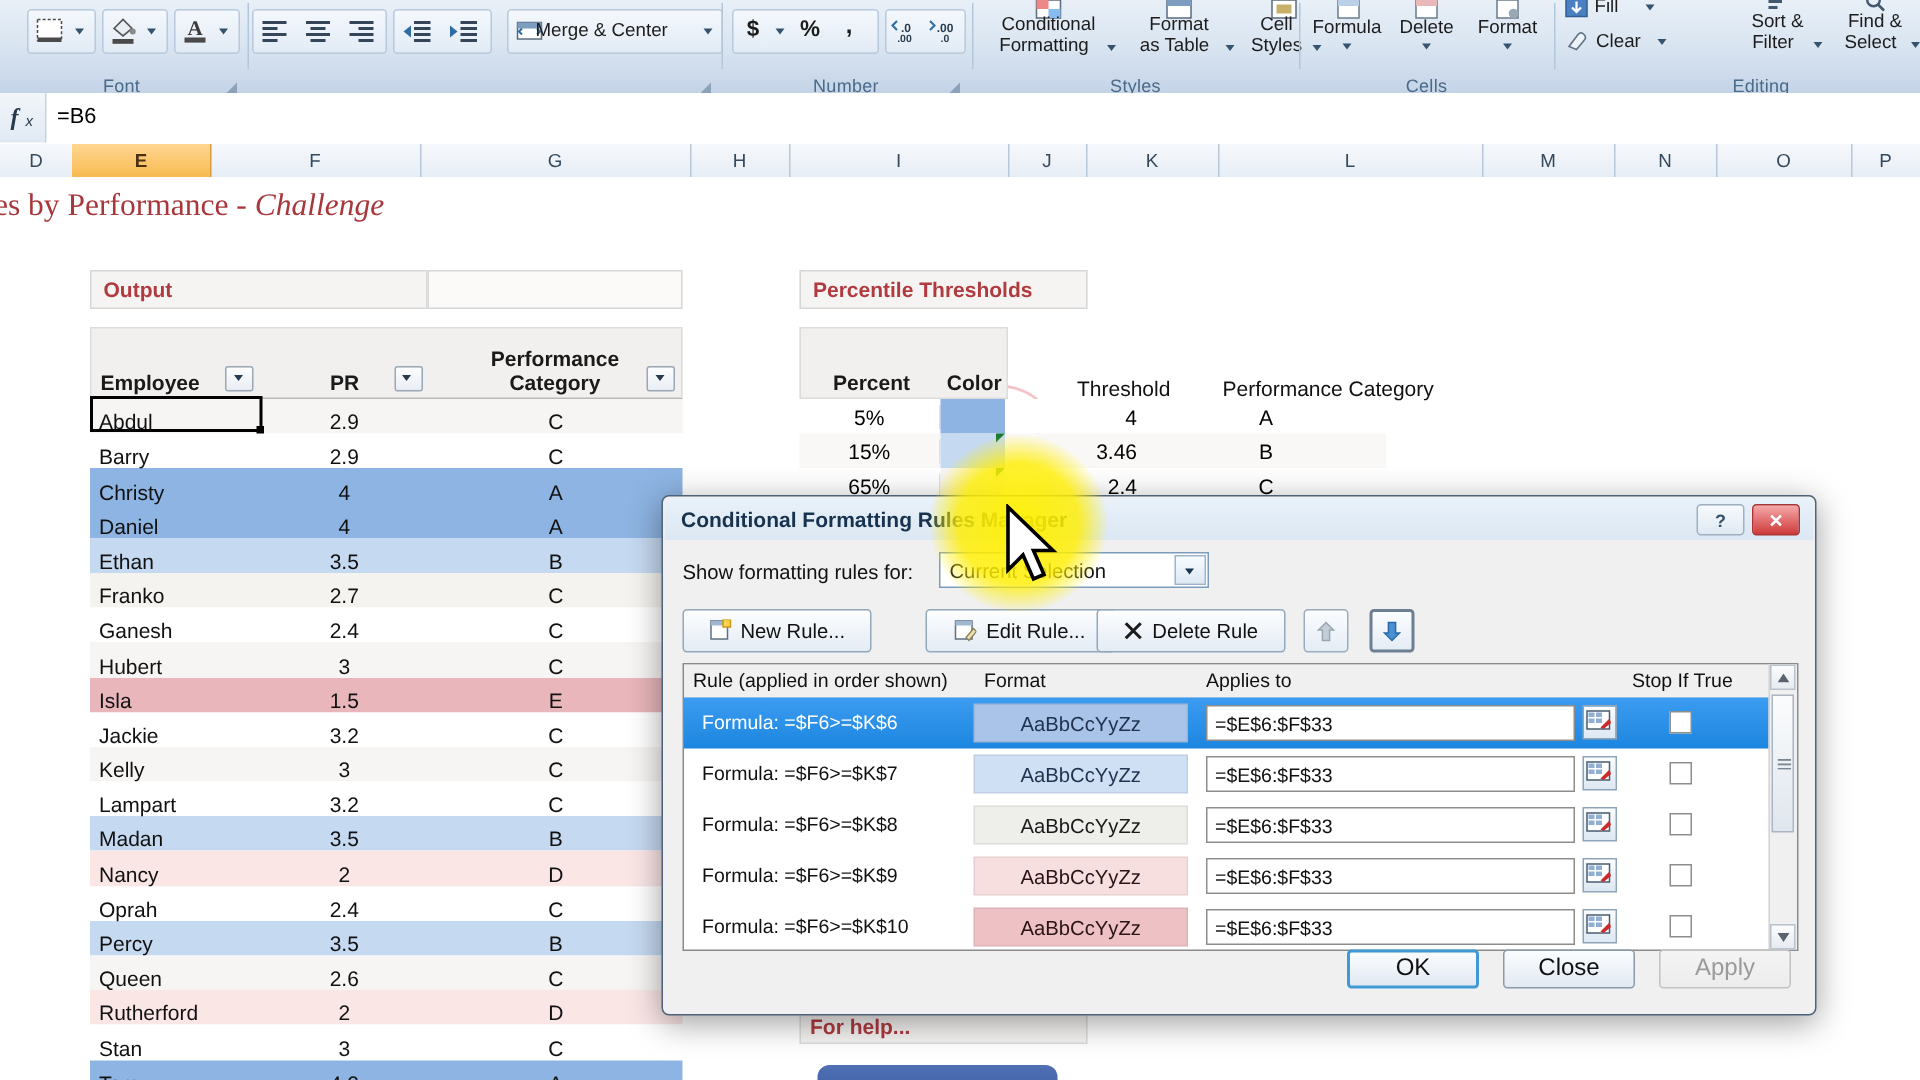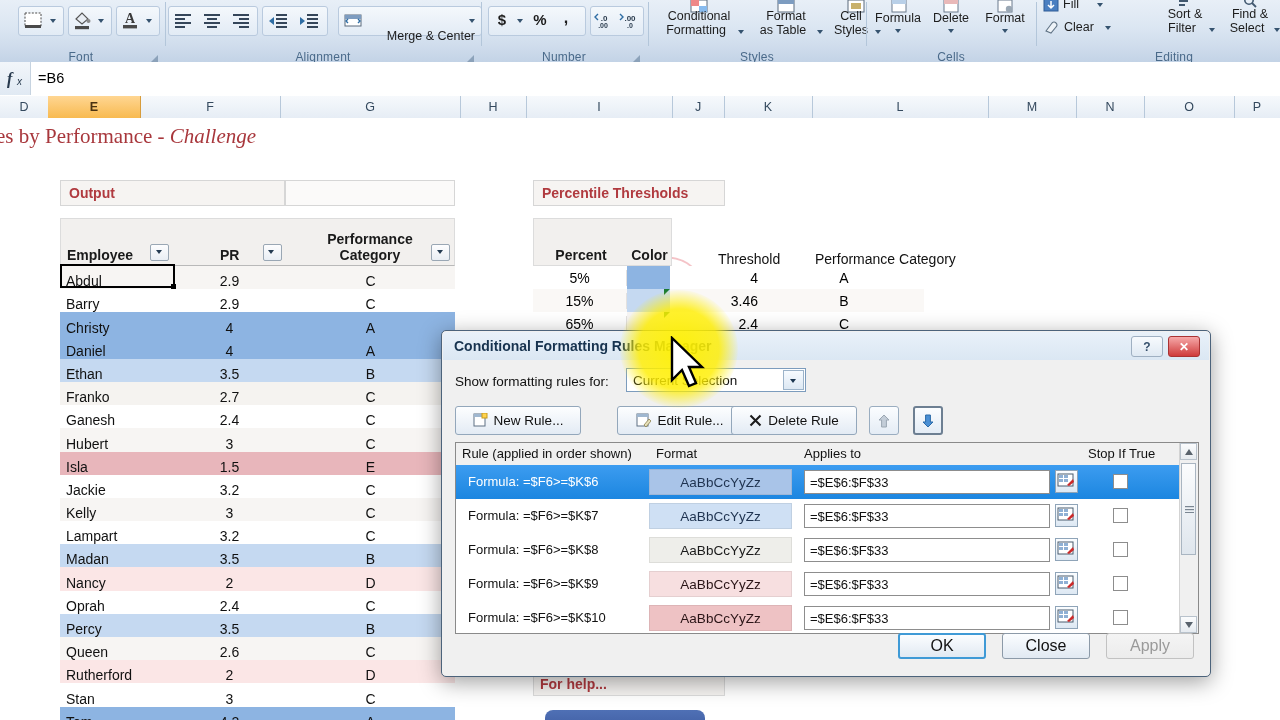--- a/index.html
+++ b/index.html
@@ -337,24 +337,23 @@
           <path d="M1 4 L6 8 L1 12 Z" fill="#2e6da4"></path>
         </svg>
       </div>
       <div class="btnbox" style="left:170px;top:6px;width:142px;height:28px;">
         <svg class="ico" style="left:5px;top:6px;" width="18" height="16" viewBox="0 0 18 16">
           <rect x="1" y="2" width="16" height="11" fill="#fff" stroke="#5a6b7d"></rect>
           <rect x="1" y="2" width="16" height="4" fill="#7d9cc0"></rect>
           <path d="M4 10 L2 8 L4 6" stroke="#2e6da4" fill="none" stroke-width="1.4"></path>
           <path d="M14 10 L16 8 L14 6" stroke="#2e6da4" fill="none" stroke-width="1.4"></path>
         </svg>
-        <span class="cap" style="left:32px;top:7px;width:104px;text-align:right;margin-top:16px;">Merge &amp; Center</span>
+        <span class="cap" style="left:18px;top:7px;width:104px;text-align:left;">Merge &amp; Center</span>
         <span class="tri" style="left:130px;top:12px;"></span>
       </div>
-      <div class="rglabel">Alignment</div>
       <svg class="rgdiag" viewBox="0 0 9 9">
         <path d="M1 8 L8 8 L8 1 Z" fill="#5e7a96"></path>
       </svg>
     </div>
     <div class="rgsep" style="left:481px;"></div>
 
     <div class="rgroup" style="left:484px;width:160px;">
       <div class="btnbox" style="left:4px;top:6px;width:96px;height:28px;">
         <span class="cap" style="left:6px;top:6px;width:14px;font-weight:bold;font-size:15px;">$</span>
         <span class="tri" style="left:28px;top:12px;"></span>

